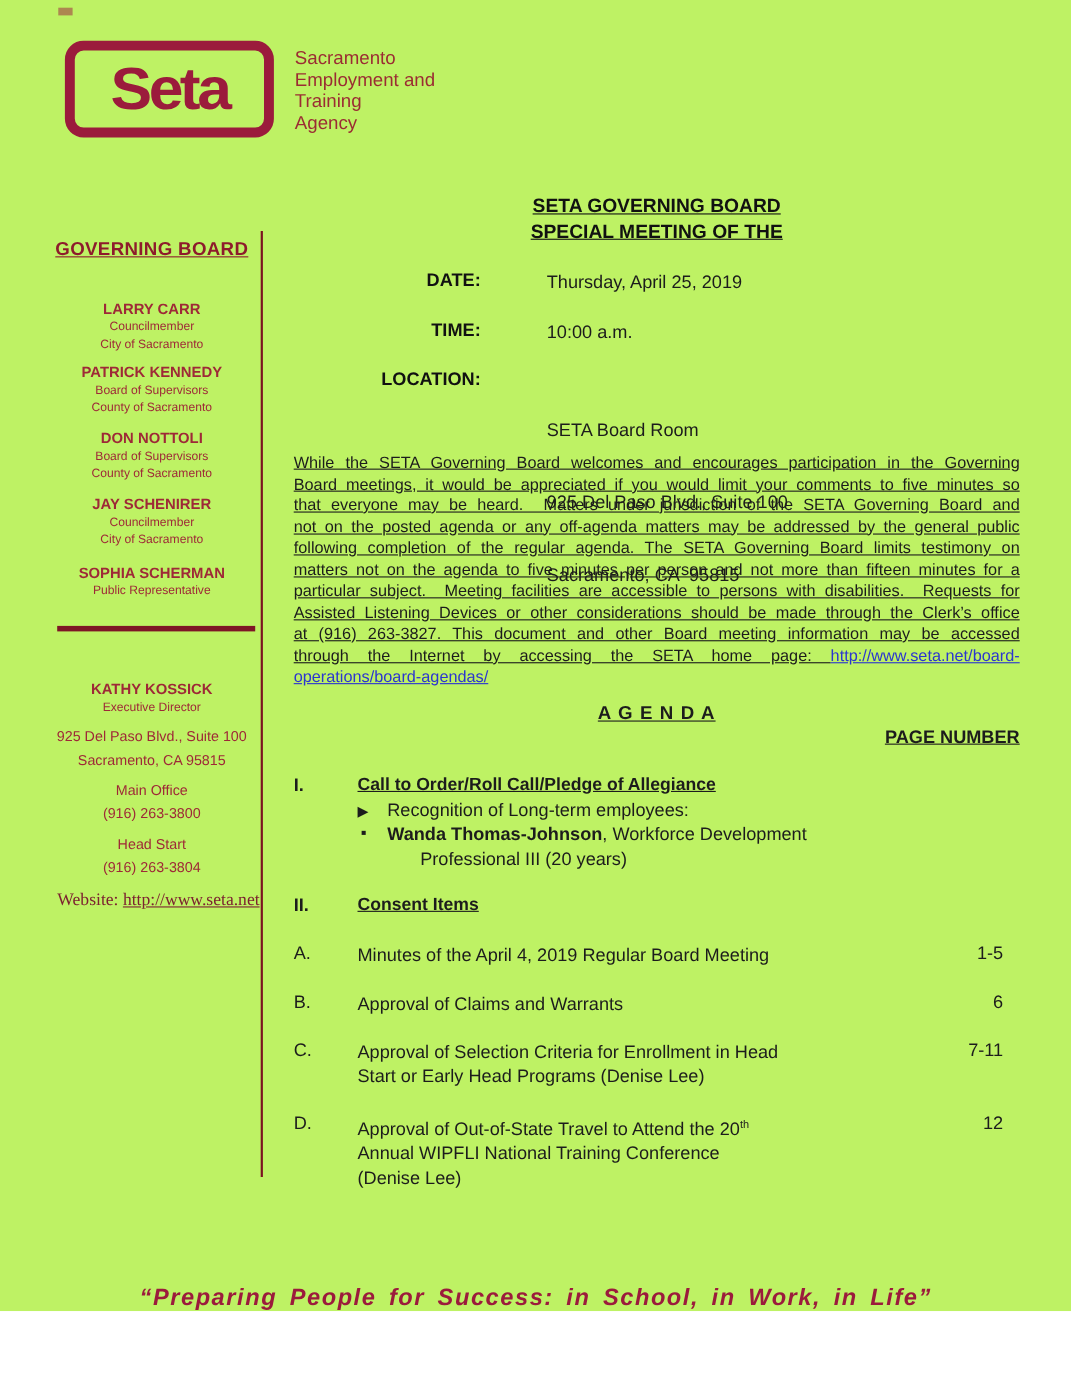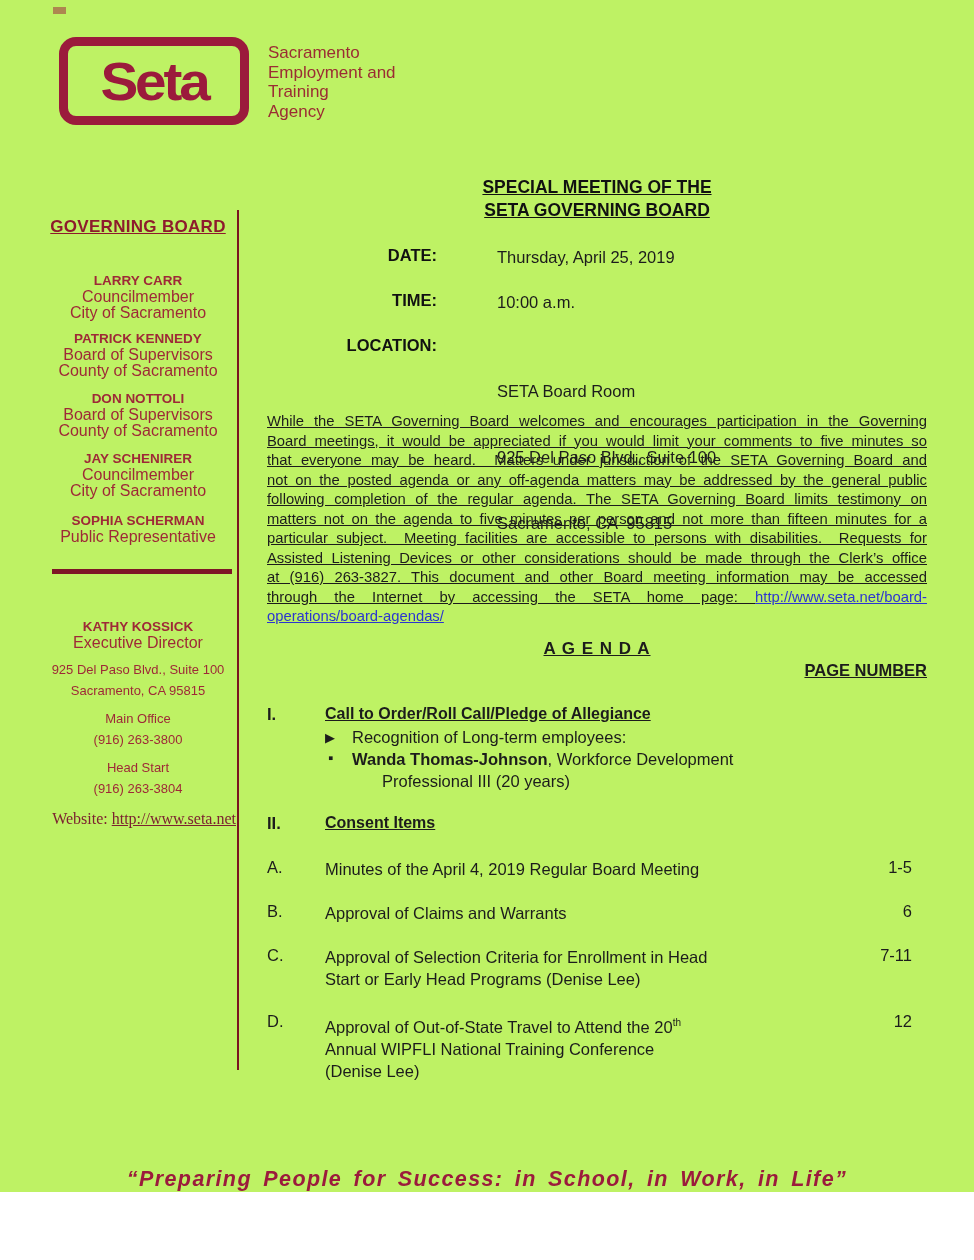--- a/index.html
+++ b/index.html
@@ -20,21 +20,21 @@
     transform:scaleX(1.05); line-height:1;
   }
   .brand { position:absolute; left:268px; top:43px; color:#9B2C33; font-size:17px; line-height:19.5px; }
 
   
   .sb { position:absolute; left:40px; width:196px; text-align:center; }
   .sb-heading { font-weight:bold; font-size:17px; color:#8D1B2C; letter-spacing:.3px; }
   .sb-heading span { text-decoration:underline; }
   .member { color:#9E2937; }
   .member .nm { font-size:13.5px; font-weight:bold; line-height:17px; }
-  .member .sub { font-size:16px; line-height:16px; }
+  .member .sub { font-size:11px; line-height:16px; }
   .sb-rule { position:absolute; left:52px; top:569px; width:180px; height:5px; background:#7E1626; }
   .sb-text { color:#9E2937; font-size:13px; line-height:21px; }
   .vline { position:absolute; left:237px; top:210px; width:2px; height:860px; background:#7A1420; }
   .website { font-family:"Liberation Serif", serif; font-size:16px; color:#7C2230;text-align:right; }
   .website a { color:#7C2230; text-decoration:underline; }
 
   
   .title { position:absolute; left:267px; top:176px; width:660px; text-align:center;
            font-size:17.5px; font-weight:bold; line-height:23px; color:#111; }
   .title span { text-decoration:underline; }
@@ -141,22 +141,22 @@
     <div>(916) 263-3804</div>
   </div>
 
   <div class="sb website" style="top:810px">
     <span>Website: </span><a href="#">http://www.seta.net</a>
   </div>
 
   <div class="vline"></div>
 
   <div class="title">
+    <div><span>SETA GOVERNING BOARD</span></div>
     <div><span>SPECIAL MEETING OF THE</span></div>
-    <div><span>SETA GOVERNING BOARD</span></div>
   </div>
 
   <div class="meta-label" style="top:246px">DATE:</div>
   <div class="meta-value" style="top:246px">Thursday, April 25, 2019</div>
 
   <div class="meta-label" style="top:291px">TIME:</div>
   <div class="meta-value" style="top:291px">10:00 a.m.</div>
 
   <div class="meta-label" style="top:336px">LOCATION:</div>
   <div class="meta-value" style="top:336px">

